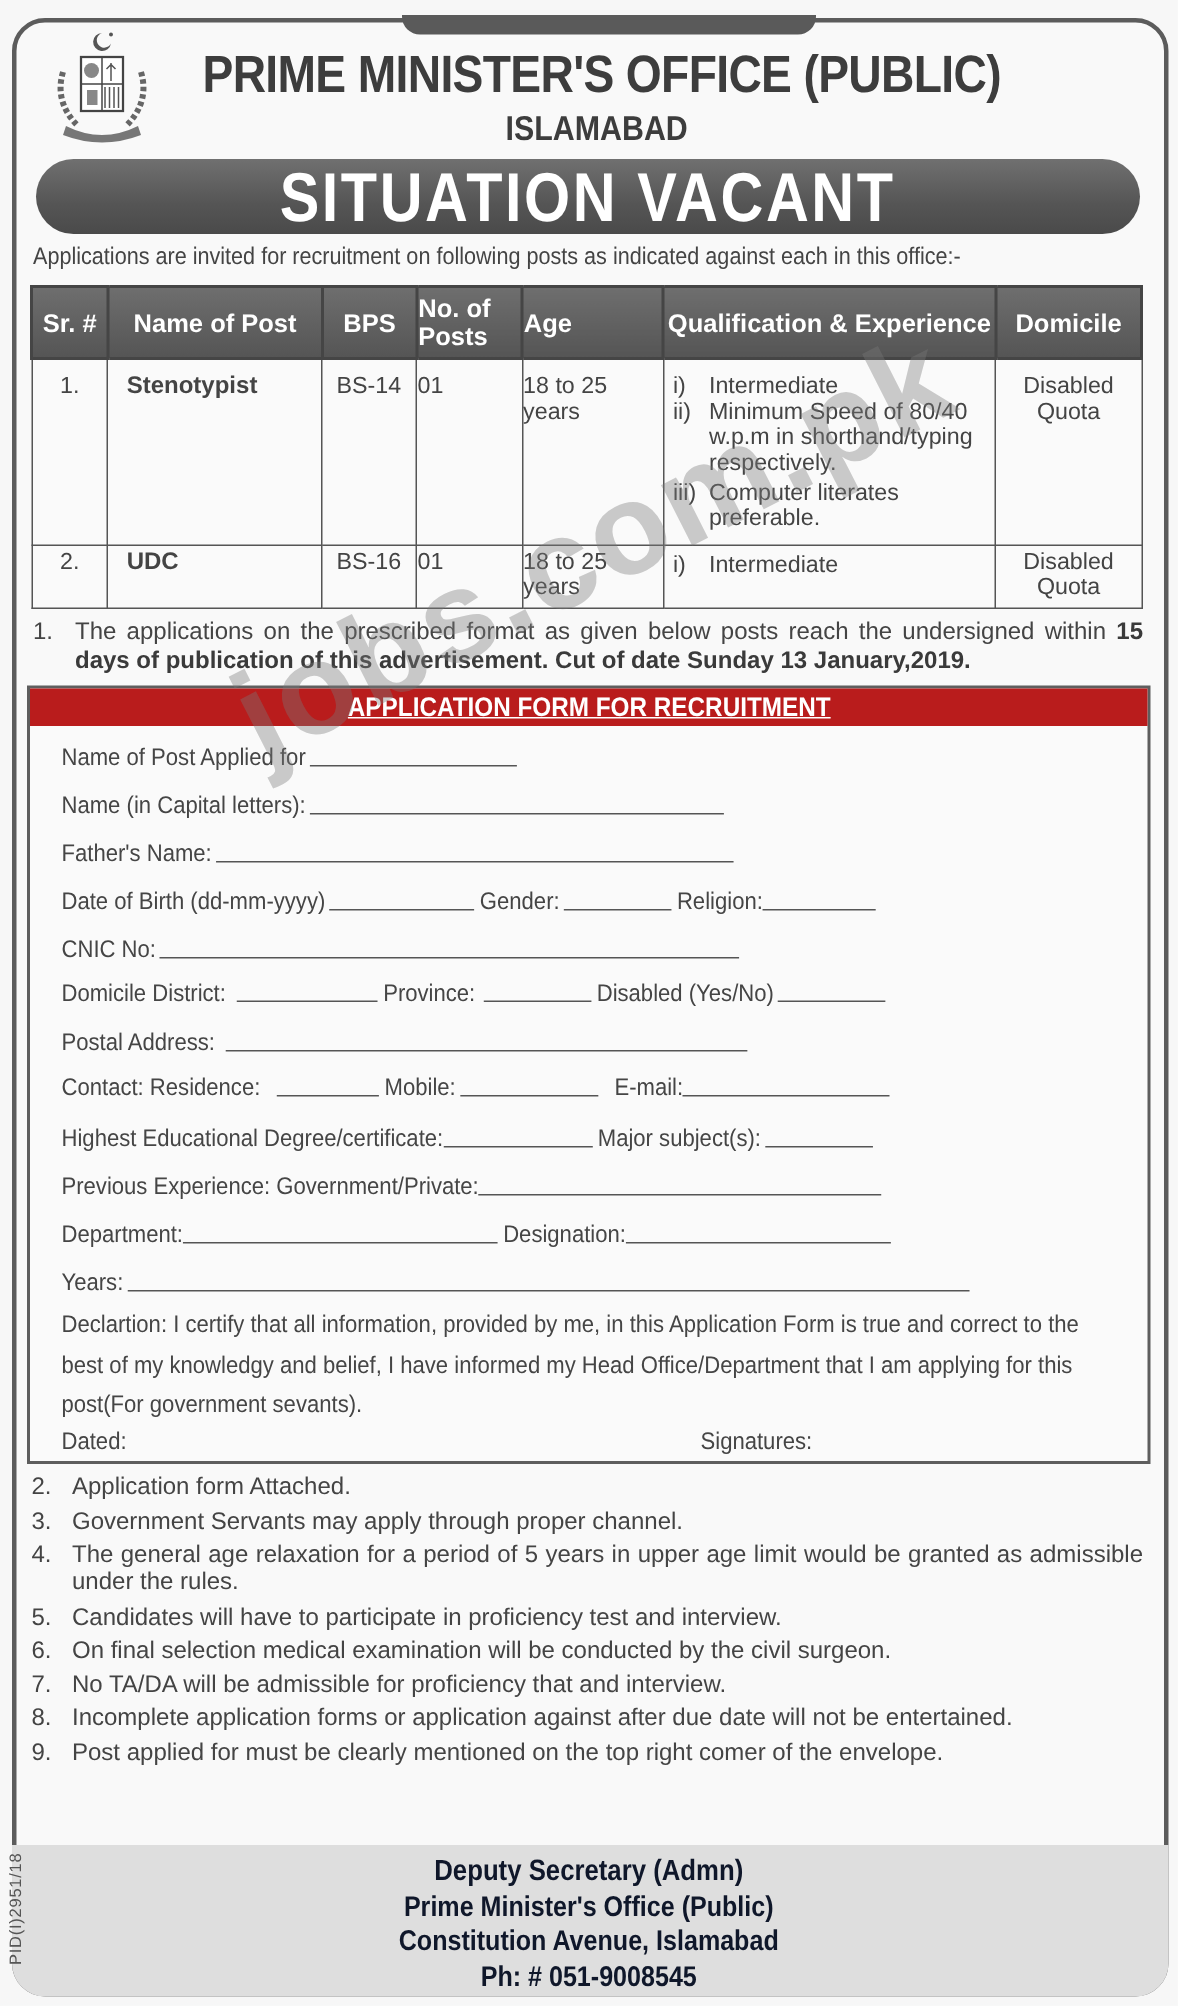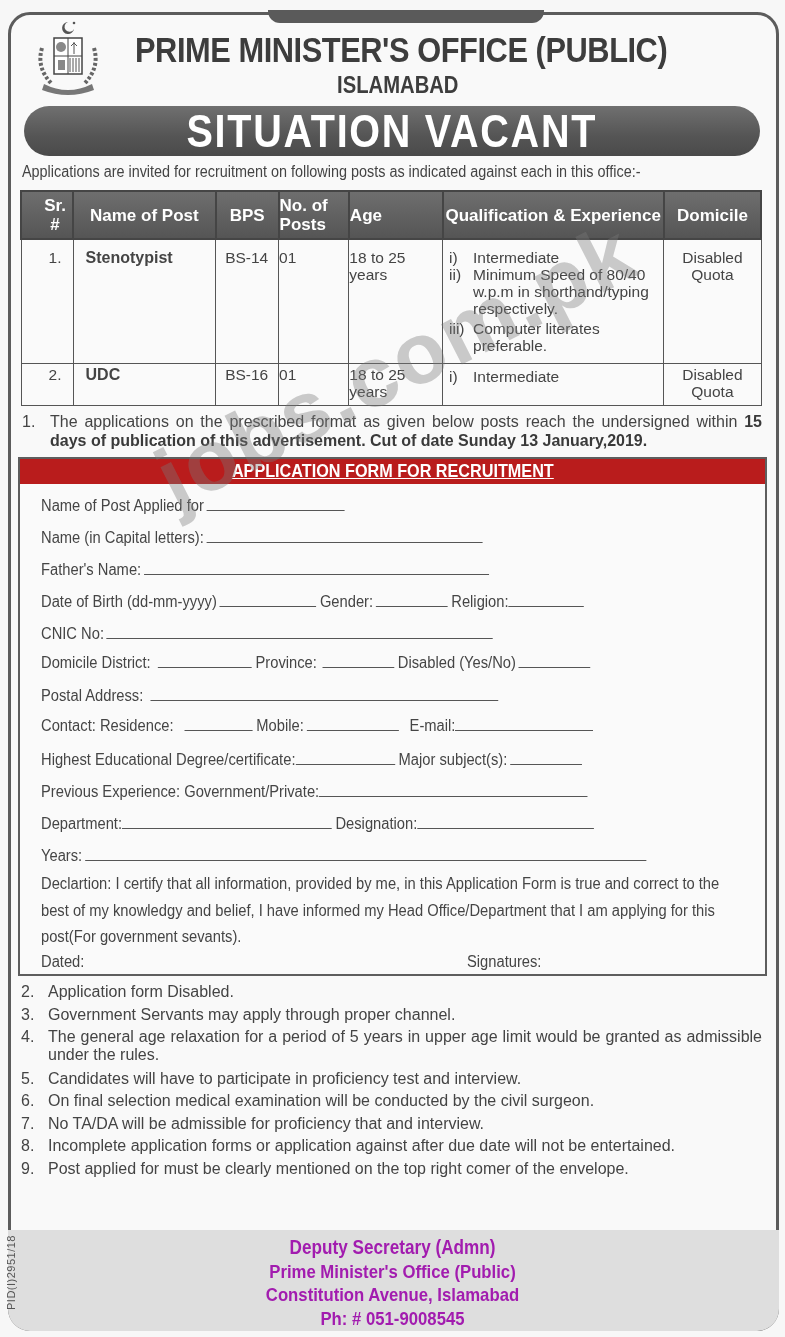--- a/index.html
+++ b/index.html
@@ -43,21 +43,21 @@
   
   table.vac {
     position: absolute; left: 20px; top: 190px; width: 742px; border-collapse: collapse;
     font-size: 15.5px; color: #444;
   }
   table.vac th {
     background: linear-gradient(#6e6e6e, #555); color: #fff; font-weight: bold;
     font-size: 17px; height: 48px; border: 2px solid #454545; line-height: 19px;
   }
   table.vac td { border: 1.5px solid #555; vertical-align: top; background: #fafafa; line-height: 17px; }
-  .c-sr { width: 53px; text-align: center; padding-left: 16px; }
+  .c-sr { width: 53px; text-align: center; }
   .c-name { width: 146px; }
   .c-bps { width: 65px; }
   .c-no { width: 72px; text-align: left; }
   .c-age { width: 98px; text-align: left; }
   .c-qual { width: 227px; }
   .c-dom { width: 99px; text-align: center; }
   td.c-name { font-weight: bold; padding: 9px 0 0 12px; font-size: 16px; }
   td.c-sr, td.c-bps, td.c-no, td.c-age, td.c-dom { padding-top: 9px; }
   td.c-bps { padding-left: 9px; }
   tr.r1 td { height: 124px; }
@@ -109,21 +109,21 @@
   }
   .notes li { display: flex; line-height: 17px; margin-bottom: 5.5px; }
   .notes .n { width: 28px; flex: none; padding-left: 1px; }
   .notes .t { flex: 1; text-align: justify; transform-origin: left top; }
   .notes li.wide { line-height: 18px; }
 
   .footer {
     position: absolute; left: 8px; top: 1230px; width: 771px; height: 101px;
     background: #dedede; border-radius: 0 0 22px 22px;
   }
-  .sign { position: absolute; left: 0; top: 1236px; width: 785px; text-align: center; color: #a21caf; }
+  .sign { position: absolute; left: 0; top: 1236px; width: 785px; text-align: center; color: #0f172a; }
   .sign div { font-weight: bold; font-size: 19px; line-height: 23.5px; transform: scaleX(0.88); }
   .sign .s1 { font-size: 19.5px; }
   .pid {
     position: absolute; left: 5px; top: 1310px; font-size: 11px; color: #555;
     transform: rotate(-90deg); transform-origin: left top; white-space: nowrap; letter-spacing: 0.5px;
   }
   .watermark {
     position: absolute; left: 150px; top: 250px; font-size: 86px; font-weight: bold;
     color: rgba(120,120,120,0.38); transform: rotate(-27deg); transform-origin: left top;
     white-space: nowrap; pointer-events: none; letter-spacing: 2px; top: 440px; left: 140px;
@@ -292,21 +292,21 @@
     <span>Dated:</span>
   </div>
   <div class="frow" style="top:494px;left:447px">
     <span>Signatures:</span>
   </div>
 </div>
 
 <ul class="notes">
   <li>
       <span class="n">2.</span>
-      <span class="t">Application form Disabled.</span>
+      <span class="t">Application form Attached.</span>
     </li>
   <li>
       <span class="n">3.</span>
       <span class="t">Government Servants may apply through proper channel.</span>
     </li>
   <li class="wide">
       <span class="n">4.</span>
       <span class="t">The general age relaxation for a period of 5 years in upper age limit would be granted as admissible under the rules.</span>
     </li>
   <li>

